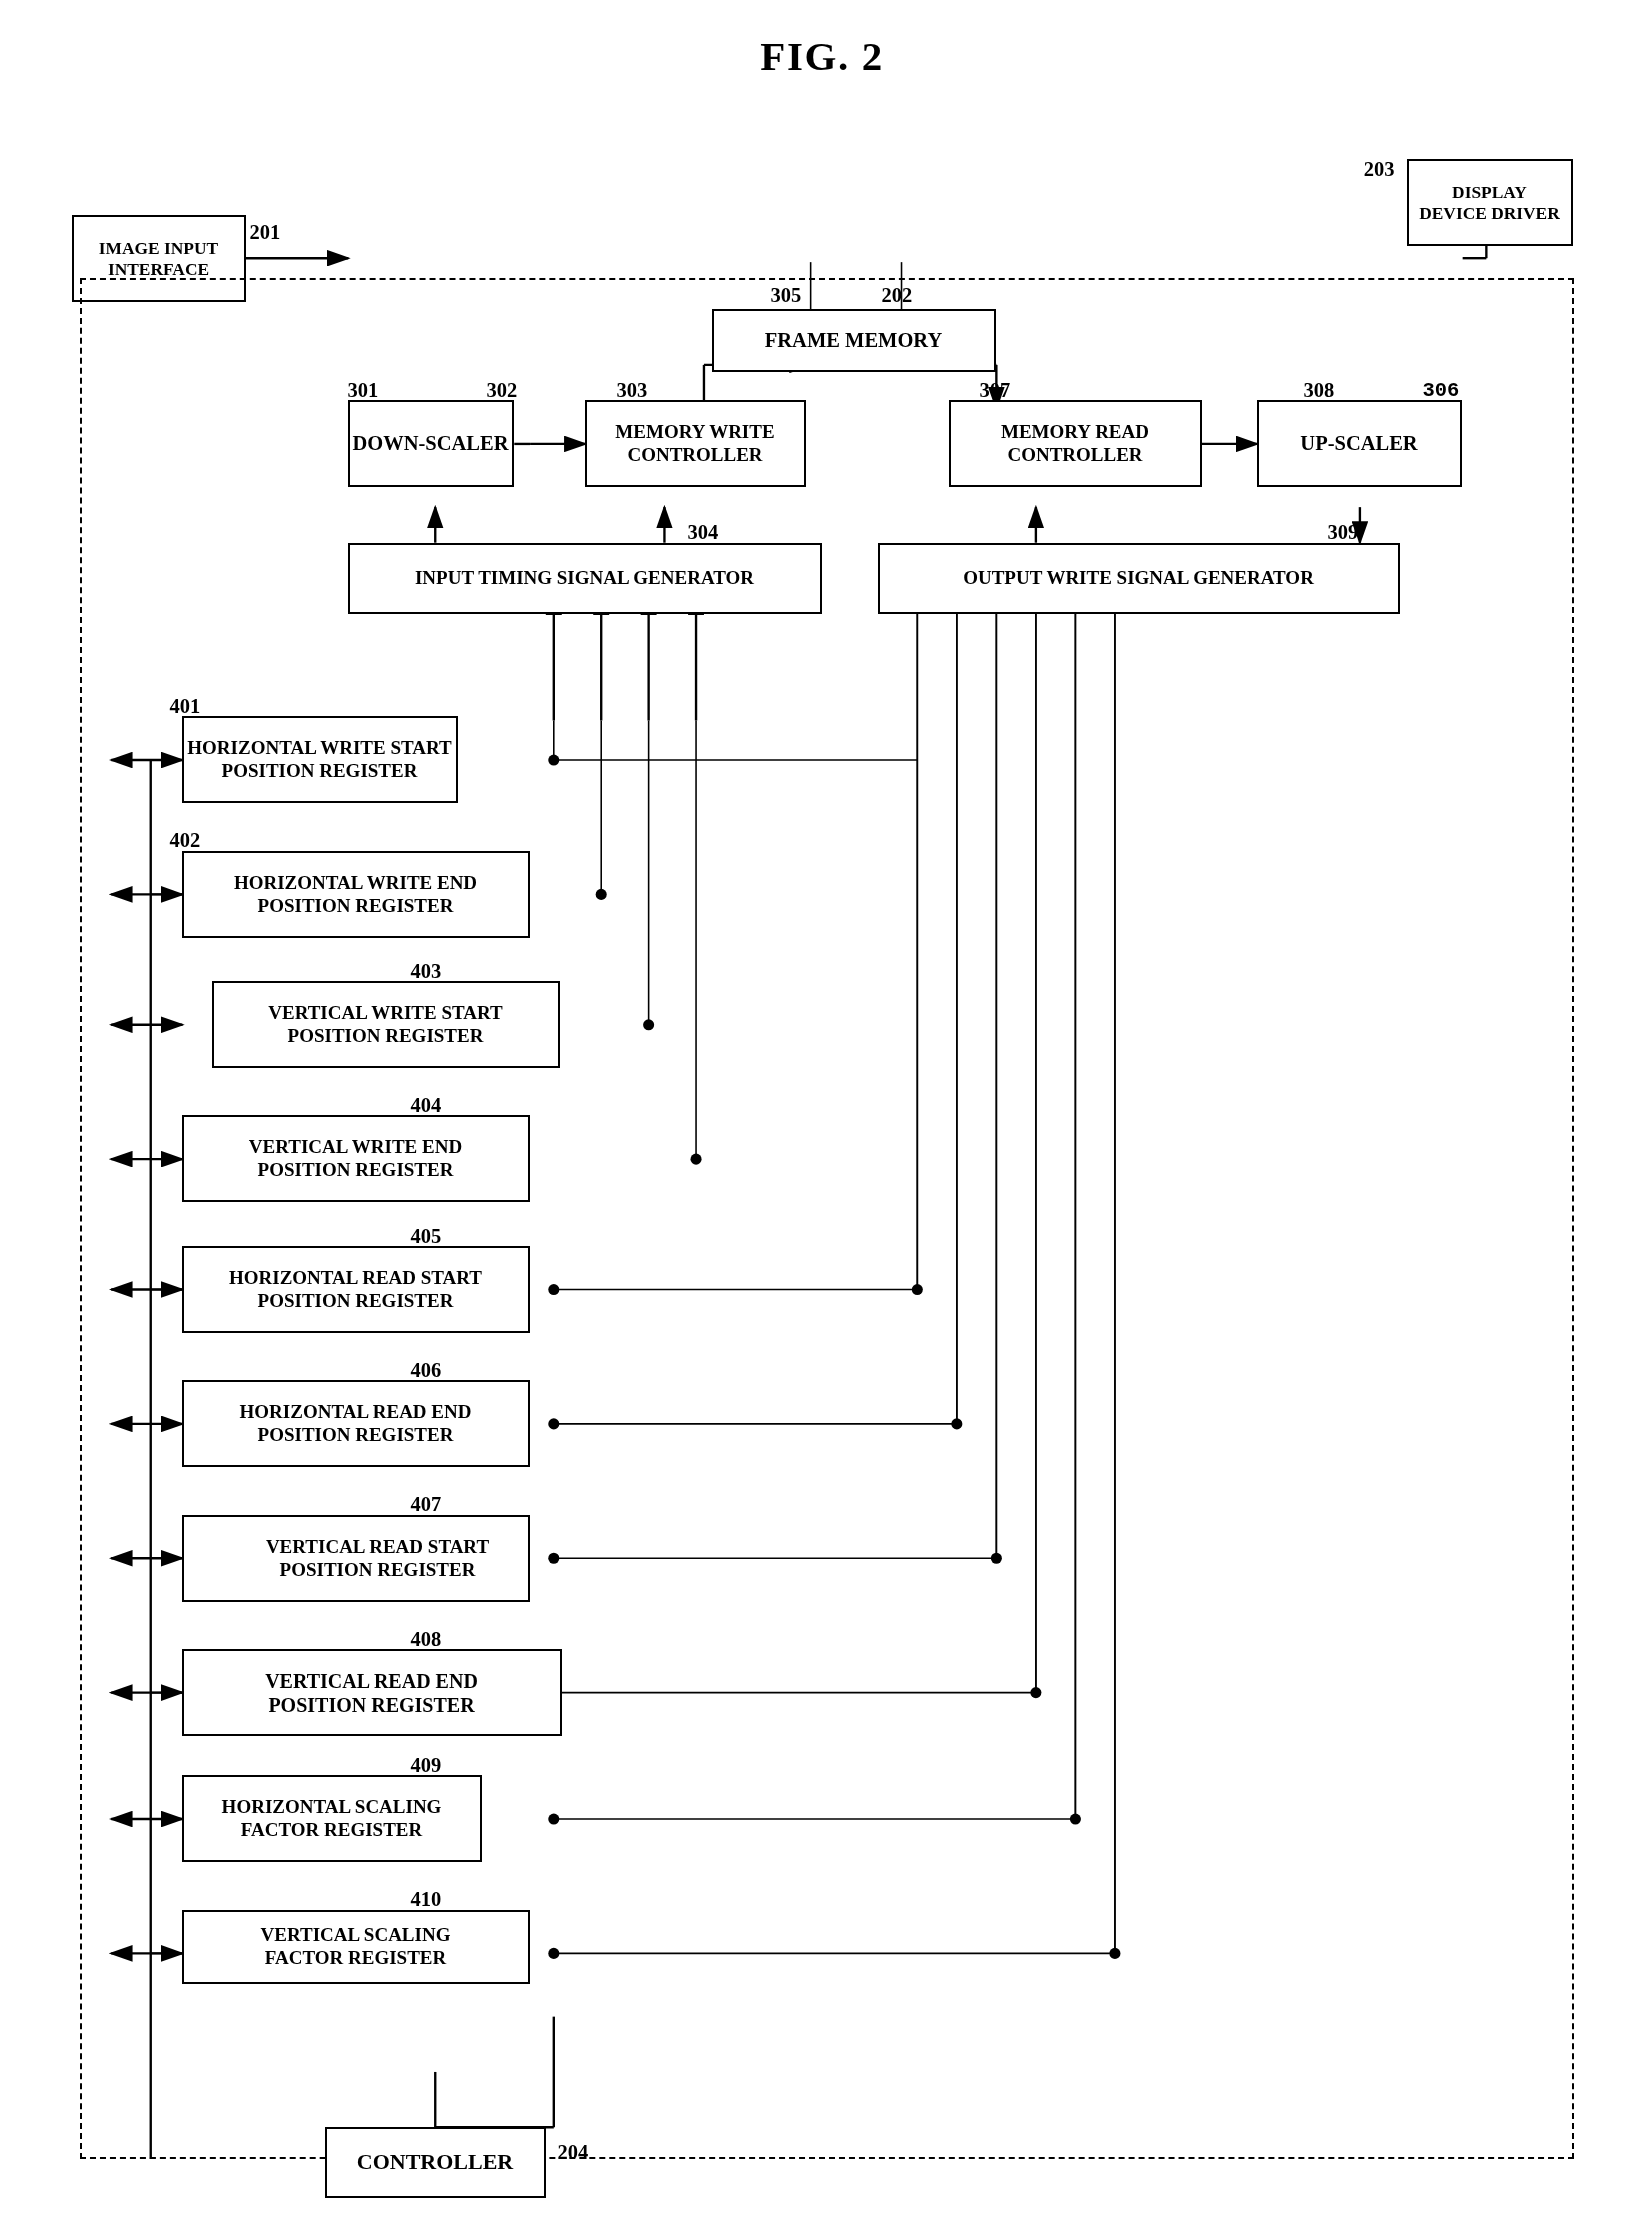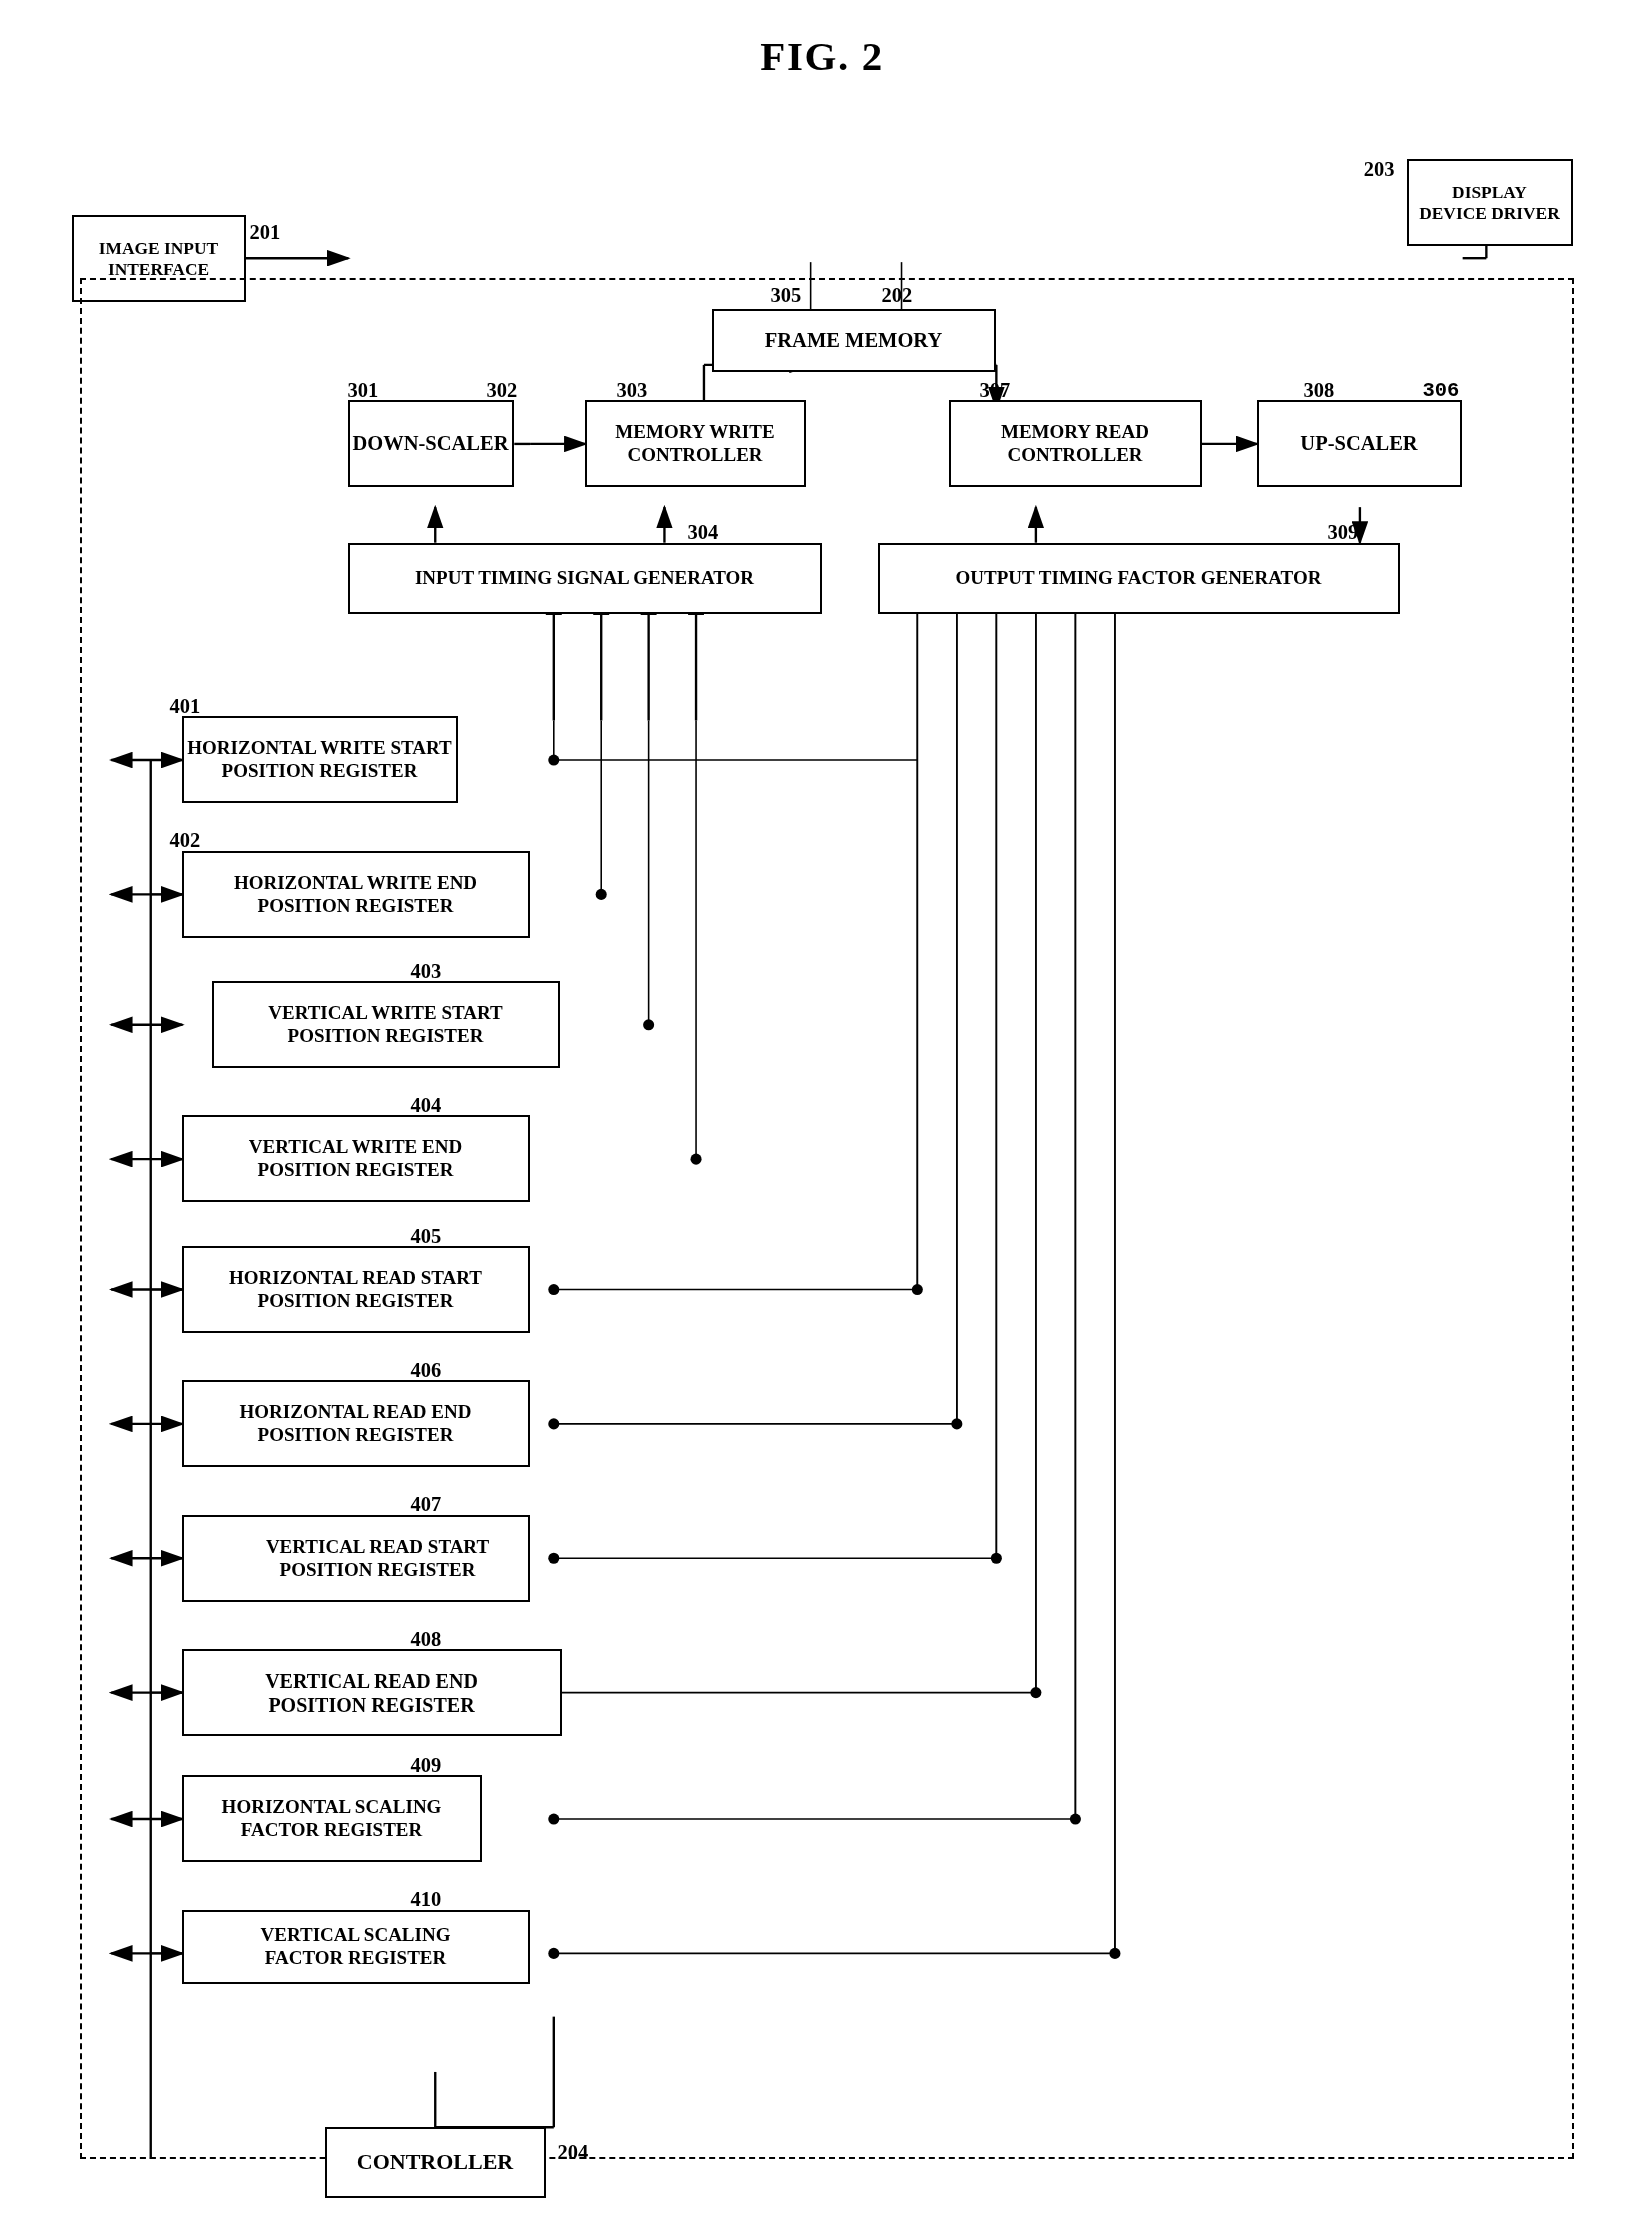--- a/index.html
+++ b/index.html
@@ -248,21 +248,21 @@
   </div>
   <div class="label" style="left:1375px; top:275px;font-family:Liberation Mono, monospace;">306</div>
   <div class="label" style="left:1256px; top:275px;">308</div>
 
   <div class="block" style="left:300px; top:439px; width:474px; height:71px; font-size:19px;">
     <span>INPUT TIMING SIGNAL GENERATOR</span>
   </div>
   <div class="label" style="left:640px; top:417px;">304</div>
 
   <div class="block" style="left:830px; top:439px; width:522px; height:71px; font-size:19px;">
-    <span>OUTPUT TIMING FACTOR GENERATOR</span>
+    <span>OUTPUT WRITE SIGNAL GENERATOR</span>
   </div>
   <div class="label" style="left:1280px; top:417px;">309</div>
 
   <div class="block" style="left:134px; top:612px; width:276px; height:87px; font-size:19px;">
     <span style="white-space:pre-line;">HORIZONTAL WRITE START
 POSITION REGISTER</span>
   </div>
   <div class="label" style="left:122px; top:591px;">401</div>
 
   <div class="block" style="left:134px; top:747px; width:348px; height:87px; font-size:19px;">

